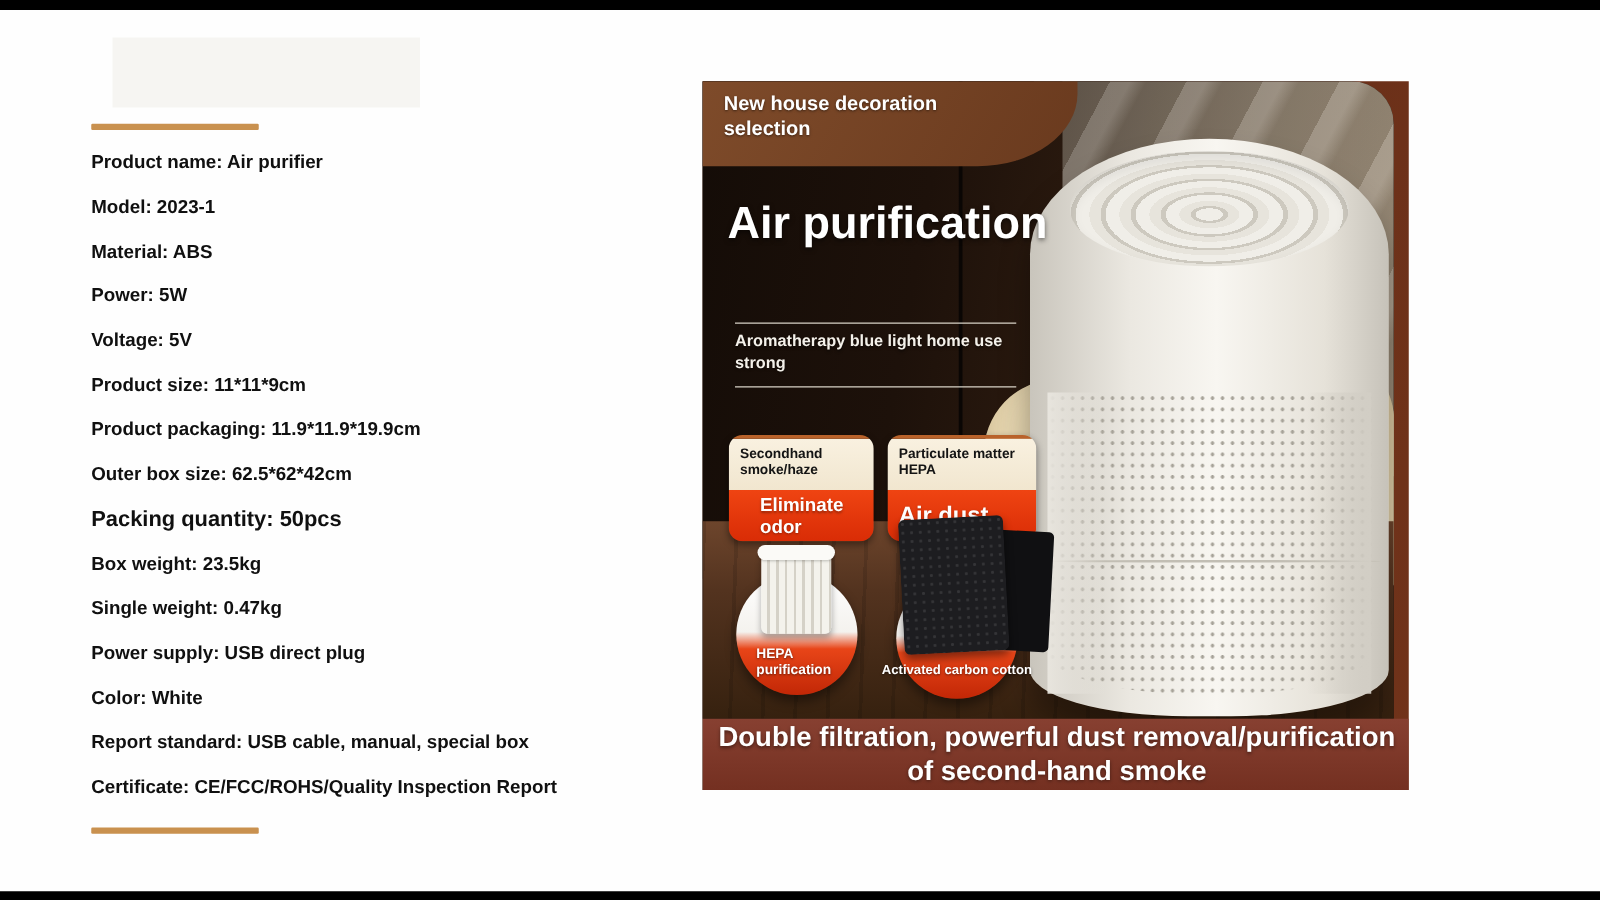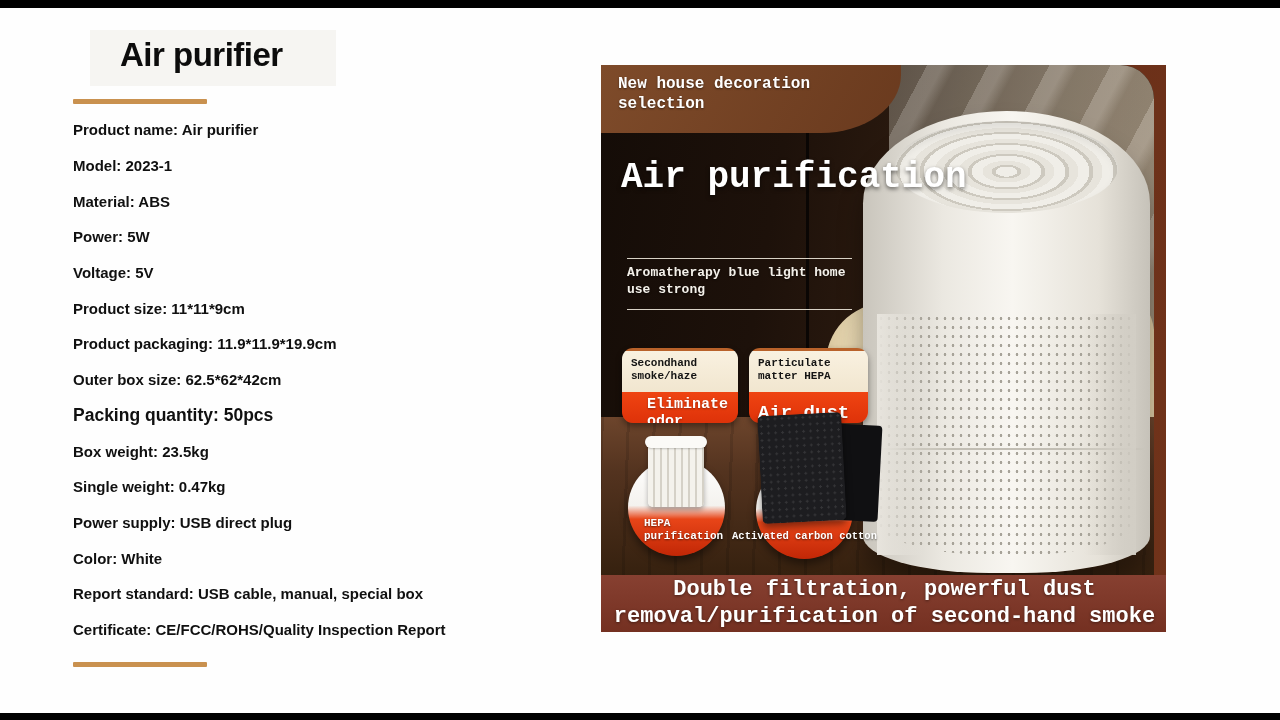--- a/index.html
+++ b/index.html
@@ -15,22 +15,22 @@
   .title-backdrop { position:absolute; left:90px; top:30px; width:246px; height:56px; background:#f6f5f2; }
   .page-title { position:absolute; left:120px; top:36px; font-size:33px; font-weight:800; color:#0c0c0c; letter-spacing:-0.5px; }
   .rule { position:absolute; left:73px; width:134px; height:5px; background:#c9914f; border-radius:1px; }
   .rule.r1 { top:99px; }
   .rule.r2 { top:662px; }
   .specs { position:absolute; left:73px; top:112px; list-style:none; }
   .specs li { height:35.7px; display:flex; align-items:center; font-size:15px; font-weight:700; color:#101010; white-space:nowrap; }
   .specs li:nth-child(9) { font-size:17.5px; }
 
   
-  .photo-panel { position:absolute; left:601px; top:65px; width:565px; height:567px;
-    background:linear-gradient(100deg,#331d10 0%,#48220f 55%,#6b3019 78%,#71331a 100%); overflow:hidden;font-family:Liberation Mono, monospace; }
+  .photo-panel { position:absolute; left:562px; top:65px; width:565px; height:567px;
+    background:linear-gradient(100deg,#331d10 0%,#48220f 55%,#6b3019 78%,#71331a 100%); overflow:hidden; }
   .scene { position:absolute; top:0; left:0; right:12px; bottom:57px; border-radius:0 34px 0 0; overflow:hidden;
     background:#231710; }
   .wall-light { position:absolute; right:0; top:0; width:52%; height:62%;
     background:linear-gradient(105deg,#5d5247 0%,#8a7d6c 55%,#a2937e 100%); }
   .wall-streaks { position:absolute; right:0; top:0; width:52%; height:62%;
     background:repeating-linear-gradient(118deg, rgba(255,255,255,0.16) 0 14px, rgba(0,0,0,0.05) 26px 54px); }
   .cabinet { position:absolute; left:0; top:0; width:52%; height:78%;
     background:linear-gradient(100deg,#140c07 0%,#1d110a 55%,#2e1c10 100%); }
   .cabinet-edge { position:absolute; left:205px; top:0; width:3px; height:60%; background:#0a0604; }
   .pillow { position:absolute; left:230px; top:225px; width:330px; height:215px; background:#e7d7b1;
@@ -62,21 +62,21 @@
     text-shadow:0 1px 2px rgba(0,0,0,0.5); }
   .headline { position:absolute; left:20px; top:92px; z-index:5; color:#fff; font-size:36px; font-weight:800;
     text-shadow:0 2px 4px rgba(0,0,0,0.55); }
   .subheadline { position:absolute; left:22px; top:153px; width:258px; z-index:5; color:#fff; font-size:19px;
     font-weight:700; line-height:1.15; text-shadow:0 1px 3px rgba(0,0,0,0.55); }
   .note-box { position:absolute; left:26px; top:193px; width:225px; z-index:5; padding:6px 0 10px;
     border-top:1px solid #d8d2c6; border-bottom:1px solid #d8d2c6; }
   .note-box span { color:#f4f1ea; font-size:13px; font-weight:700; line-height:1.3;
     text-shadow:0 1px 2px rgba(0,0,0,0.5); display:block; }
 
-  .feature-badge { position:absolute; top:283px; height:75px; z-index:6; border-radius:11px; overflow:hidden;
+  .feature-badge { position:absolute; top:283px; height:85px; z-index:6; border-radius:11px; overflow:hidden;
     box-shadow:0 3px 6px rgba(0,0,0,0.4); }
   .feature-badge.b1 { left:21px; width:116px; }
   .feature-badge.b2 { left:148px; width:119px; }
   .feature-badge .fb-top { height:44px; background:linear-gradient(180deg,#f9f1e0,#f1e6cf); padding:6px 6px 0 9px;
     border-top:3px solid #b9622a; }
   .feature-badge .fb-top span { font-size:11px; font-weight:700; color:#141414; line-height:1.2; display:block; }
   .feature-badge .fb-bottom { height:41px; background:linear-gradient(180deg,#ef4412,#d92c06); display:flex;
     align-items:center; padding-left:9px; }
   .feature-badge .fb-bottom span { color:#fff; font-weight:800; text-shadow:0 1px 2px rgba(0,0,0,0.35); }
   .feature-badge.b1 .fb-bottom span { font-size:15px;padding-left:16px; }
@@ -111,21 +111,20 @@
     text-shadow:0 1px 3px rgba(0,0,0,0.45);text-align:center; }
 </style>
 </head>
 <body>
 
 <div class="page">
 
   <div class="bar top"></div>
 
   <div class="title-backdrop"></div>
-  <h1 class="page-title">Air purifier</h1>
   <div class="rule r1"></div>
 
   <ul class="specs">
     <li>Product name: Air purifier</li>
     <li>Model: 2023-1</li>
     <li>Material: ABS</li>
     <li>Power: 5W</li>
     <li>Voltage: 5V</li>
     <li>Product size: 11*11*9cm</li>
     <li>Product packaging: 11.9*11.9*19.9cm</li>

